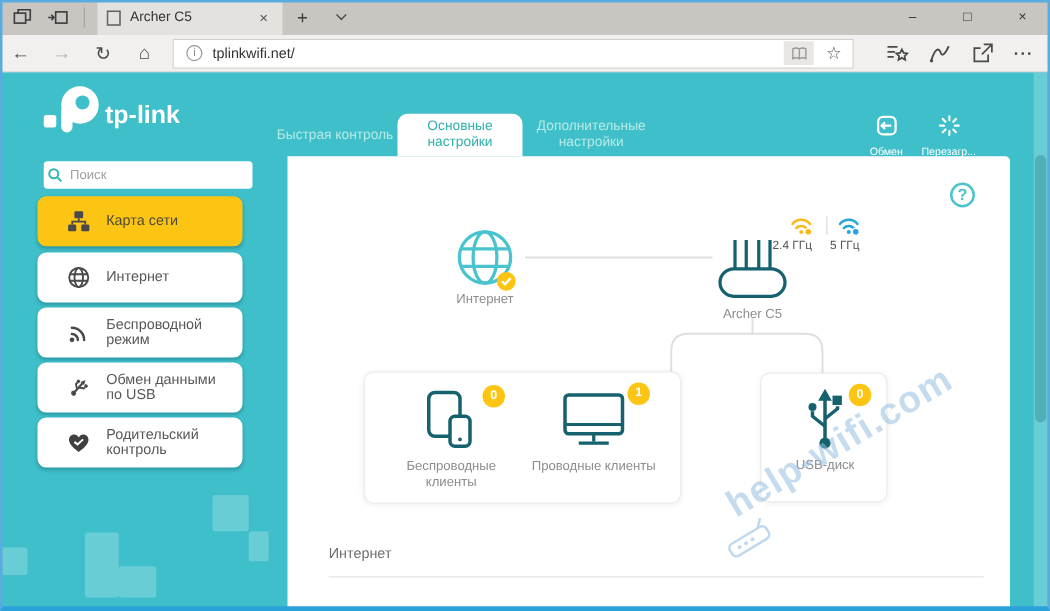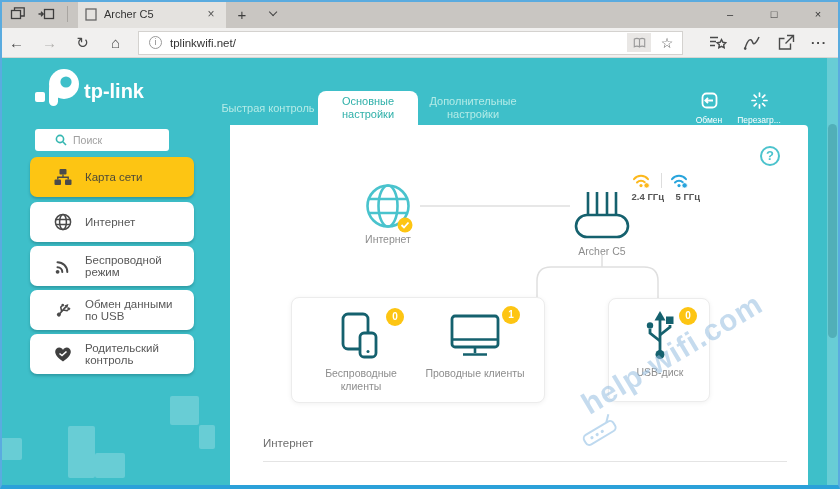--- a/index.html
+++ b/index.html
@@ -38,36 +38,36 @@
   .page { position:relative; height:431px; background:#3ebfc9; overflow:hidden; }
   .decor { position:absolute; background:rgba(255,255,255,.22); border-radius:2px; }
 
   .navtab { position:absolute; top:33px; height:34px; display:flex; align-items:center; justify-content:center;
             text-align:center; font-size:11px; line-height:13px; color:#b4ebe7; cursor:default; }
   .navtab.active { background:#fff; color:#2fb0a9; border-radius:8px 8px 0 0; }
 
   .hdr-action { position:absolute; top:34px; width:54px; text-align:center; color:#fff; }
   .hdr-action .lbl { font-size:8.5px; margin-top:2px; }
 
-  .search { position:absolute; left:35px; top:71px; width:134px; height:22px; background:#fff; border-radius:3px;
-            display:flex; align-items:center; padding:0 20px; gap:6px; }
+  .search { position:absolute; left:35px; top:71px; width:167px; height:22px; background:#fff; border-radius:3px;
+            display:flex; align-items:center; padding:0 3px; gap:6px; }
   .search input { border:0; outline:0; width:100%; font-size:10.5px; color:#555; font-family:inherit; background:transparent; }
   .search input::placeholder { color:#a0a0a0; }
 
   .card { position:absolute; left:30px; width:164px; height:40px; background:#fff; border-radius:7px;
           box-shadow:0 2px 3px rgba(0,60,70,.28); display:flex; align-items:center; padding:0 8px 0 24px; gap:13px;
           font-size:11.5px; line-height:12.5px; color:#585858; cursor:default; }
   .card.active { background:#fdc513; color:#4e4a38; }
   .card .ic { flex:none; display:flex; }
 
   .panel { position:absolute; left:230px; top:67px; width:578px; height:364px; background:#fff; border-radius:0 4px 0 0; }
   .help { position:absolute; left:530px; top:21px; width:20px; height:20px; border:2px solid #4cc3cd; border-radius:50%;
           color:#4cc3cd; font-size:13px; font-weight:bold; text-align:center; line-height:16px; }
   .map-label { position:absolute; text-align:center; font-size:10.5px; color:#8d8d8d; }
-  .band-label { position:absolute; text-align:right; font-size:9.5px; color:#555;font-weight:bold; }
+  .band-label { position:absolute; text-align:left; font-size:9.5px; color:#555; }
   .band-divider { position:absolute; width:1px; background:#ddd; }
   .node-box { position:absolute; background:#fff; border:1px solid #ececec; border-radius:8px; box-shadow:0 1px 5px rgba(0,0,0,.06); }
   .node { position:absolute; text-align:center; cursor:default; }
   .node .iconwrap { position:relative; height:52px; display:flex; align-items:center; justify-content:center; }
   .badge { position:absolute; width:18px; height:18px; border-radius:50%; background:#fdc513; color:#fff;
            font-size:10px; font-weight:bold; line-height:18px; text-align:center; }
   .node .nlabel { font-size:10.5px; line-height:13px; color:#8d8d8d; margin-top:5px; }
   .watermark { position:absolute; left:282px; top:212px; width:320px; text-align:center;
                transform:rotate(-31deg); font-size:30px; font-weight:bold; color:rgba(150,190,224,.55);
                letter-spacing:1px; pointer-events:none; }

